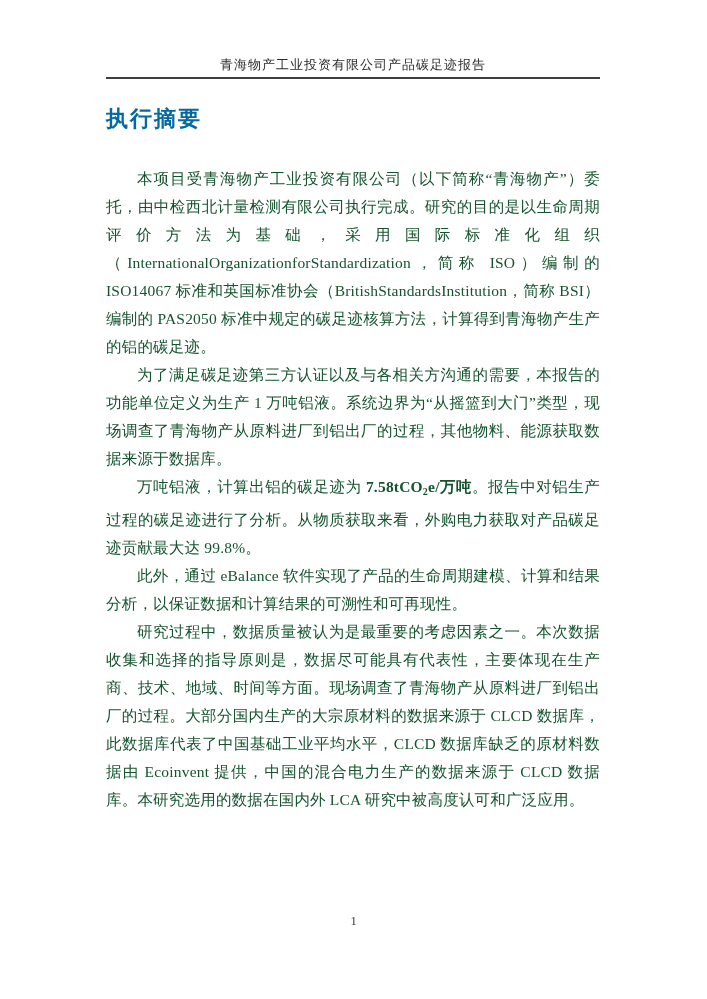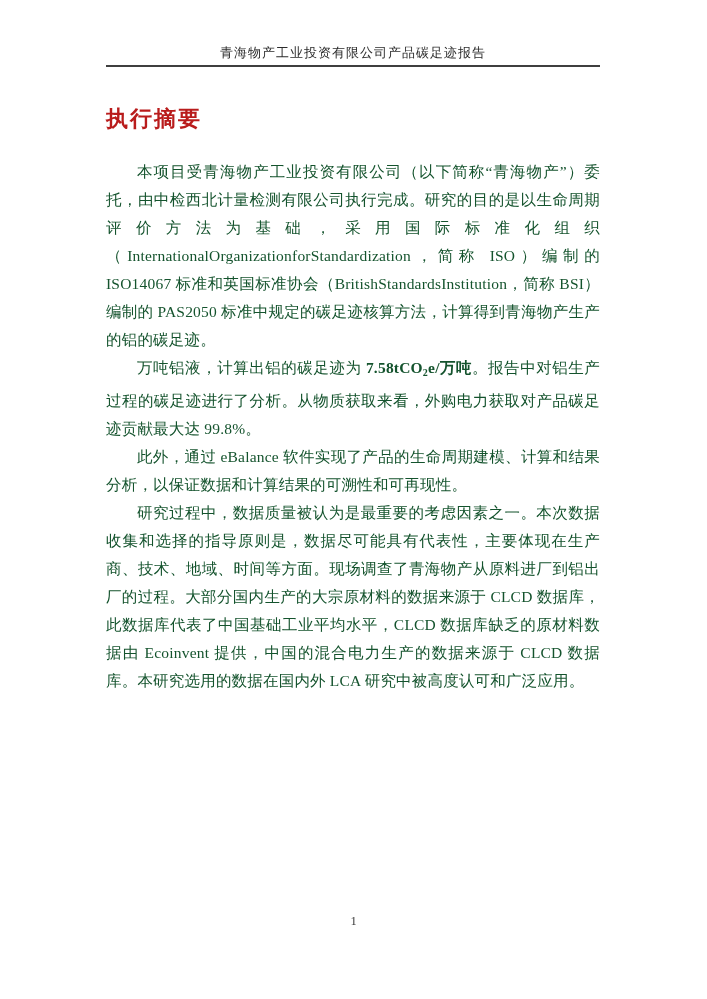--- a/index.html
+++ b/index.html
@@ -16,21 +16,21 @@
     color: #1c1c1c;
     overflow: hidden;
   }
   .page-header {
     position: absolute;
     top: 0;
     left: 106px;
     right: 107px;
   }
   .header-title {
-    padding-top: 44px;
+    padding-top: 56px;
     text-align: center;
     font-size: 13px;
     letter-spacing: 1px;
     color: #2b2b2b;
   }
   .header-rule {
     margin-top: 3px;
     border-top: 2px solid #3f3f3f;
     height: 0;
   }
@@ -39,22 +39,22 @@
     top: 106px;
     left: 106px;
     right: 107px;
   }
   .section-title {
     font-family: Liberation Sans, sans-serif;
     font-size: 22px;
     line-height: 26px;
     font-weight: 700;
     letter-spacing: 2px;
-    color: #b91c1c;
-    margin-bottom: 26px;
+    color: #0369a1;
+    margin-bottom: 33px;
   }
   .body-para {
     font-size: 15.5px;
     line-height: 28px;
     text-align: justify;
     text-indent: 2em;
     letter-spacing: 0.2px;
     color: #14532d;
   }
   .cf-value {
@@ -84,20 +84,21 @@
     <div class="header-title">青海物产工业投资有限公司产品碳足迹报告</div>
     <div class="header-rule"></div>
   </header>
 
   <main class="page-content">
 
     <h1 class="section-title">执行摘要</h1>
 
     <p class="body-para">本项目受青海物产工业投资有限公司（以下简称“青海物产”）委托，由中检西北计量检测有限公司执行完成。研究的目的是以生命周期评价方法为基础，采用国际标准化组织（InternationalOrganizationforStandardization，简称 ISO）编制的 ISO14067 标准和英国标准协会（BritishStandardsInstitution，简称 BSI）编制的 PAS2050 标准中规定的碳足迹核算方法，计算得到青海物产生产的铝的碳足迹。</p>
 
+    <p class="body-para">为了满足碳足迹第三方认证以及与各相关方沟通的需要，本报告的功能单位定义为生产 1 万吨铝液。系统边界为“从摇篮到大门”类型，现场调查了青海物产从原料进厂到铝出厂的过程，其他物料、能源获取数据来源于数据库。</p>
 
     <p class="body-para"><span>万吨铝液，计算出铝的碳足迹为 </span><span class="cf-value"><span>7.58tCO</span><sub>2</sub><span>e/万吨</span></span><span>。报告中对铝生产过程的碳足迹进行了分析。从物质获取来看，外购电力获取对产品碳足迹贡献最大达 99.8%。</span></p>
 
     <p class="body-para">此外，通过 eBalance 软件实现了产品的生命周期建模、计算和结果分析，以保证数据和计算结果的可溯性和可再现性。</p>
 
     <p class="body-para">研究过程中，数据质量被认为是最重要的考虑因素之一。本次数据收集和选择的指导原则是，数据尽可能具有代表性，主要体现在生产商、技术、地域、时间等方面。现场调查了青海物产从原料进厂到铝出厂的过程。大部分国内生产的大宗原材料的数据来源于 CLCD 数据库，此数据库代表了中国基础工业平均水平，CLCD 数据库缺乏的原材料数据由 Ecoinvent 提供，中国的混合电力生产的数据来源于 CLCD 数据库。本研究选用的数据在国内外 LCA 研究中被高度认可和广泛应用。</p>
 
   </main>
 
   <footer class="page-footer">

